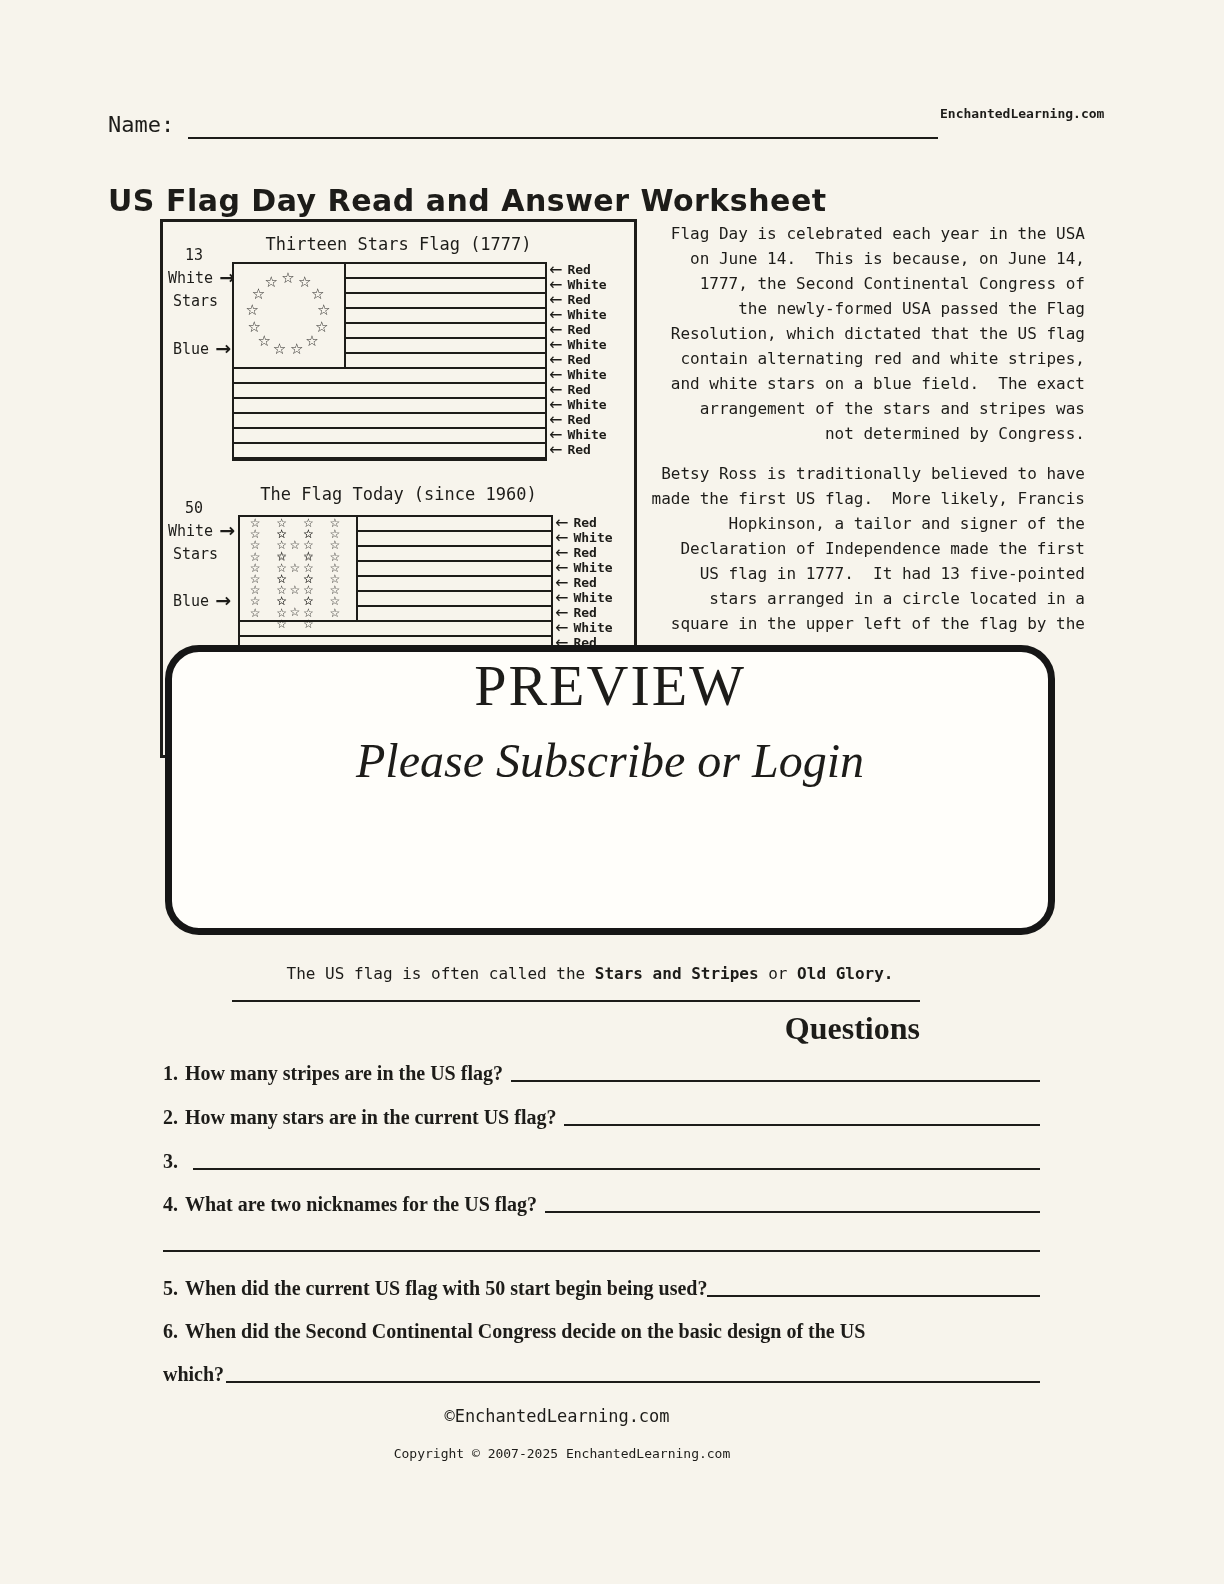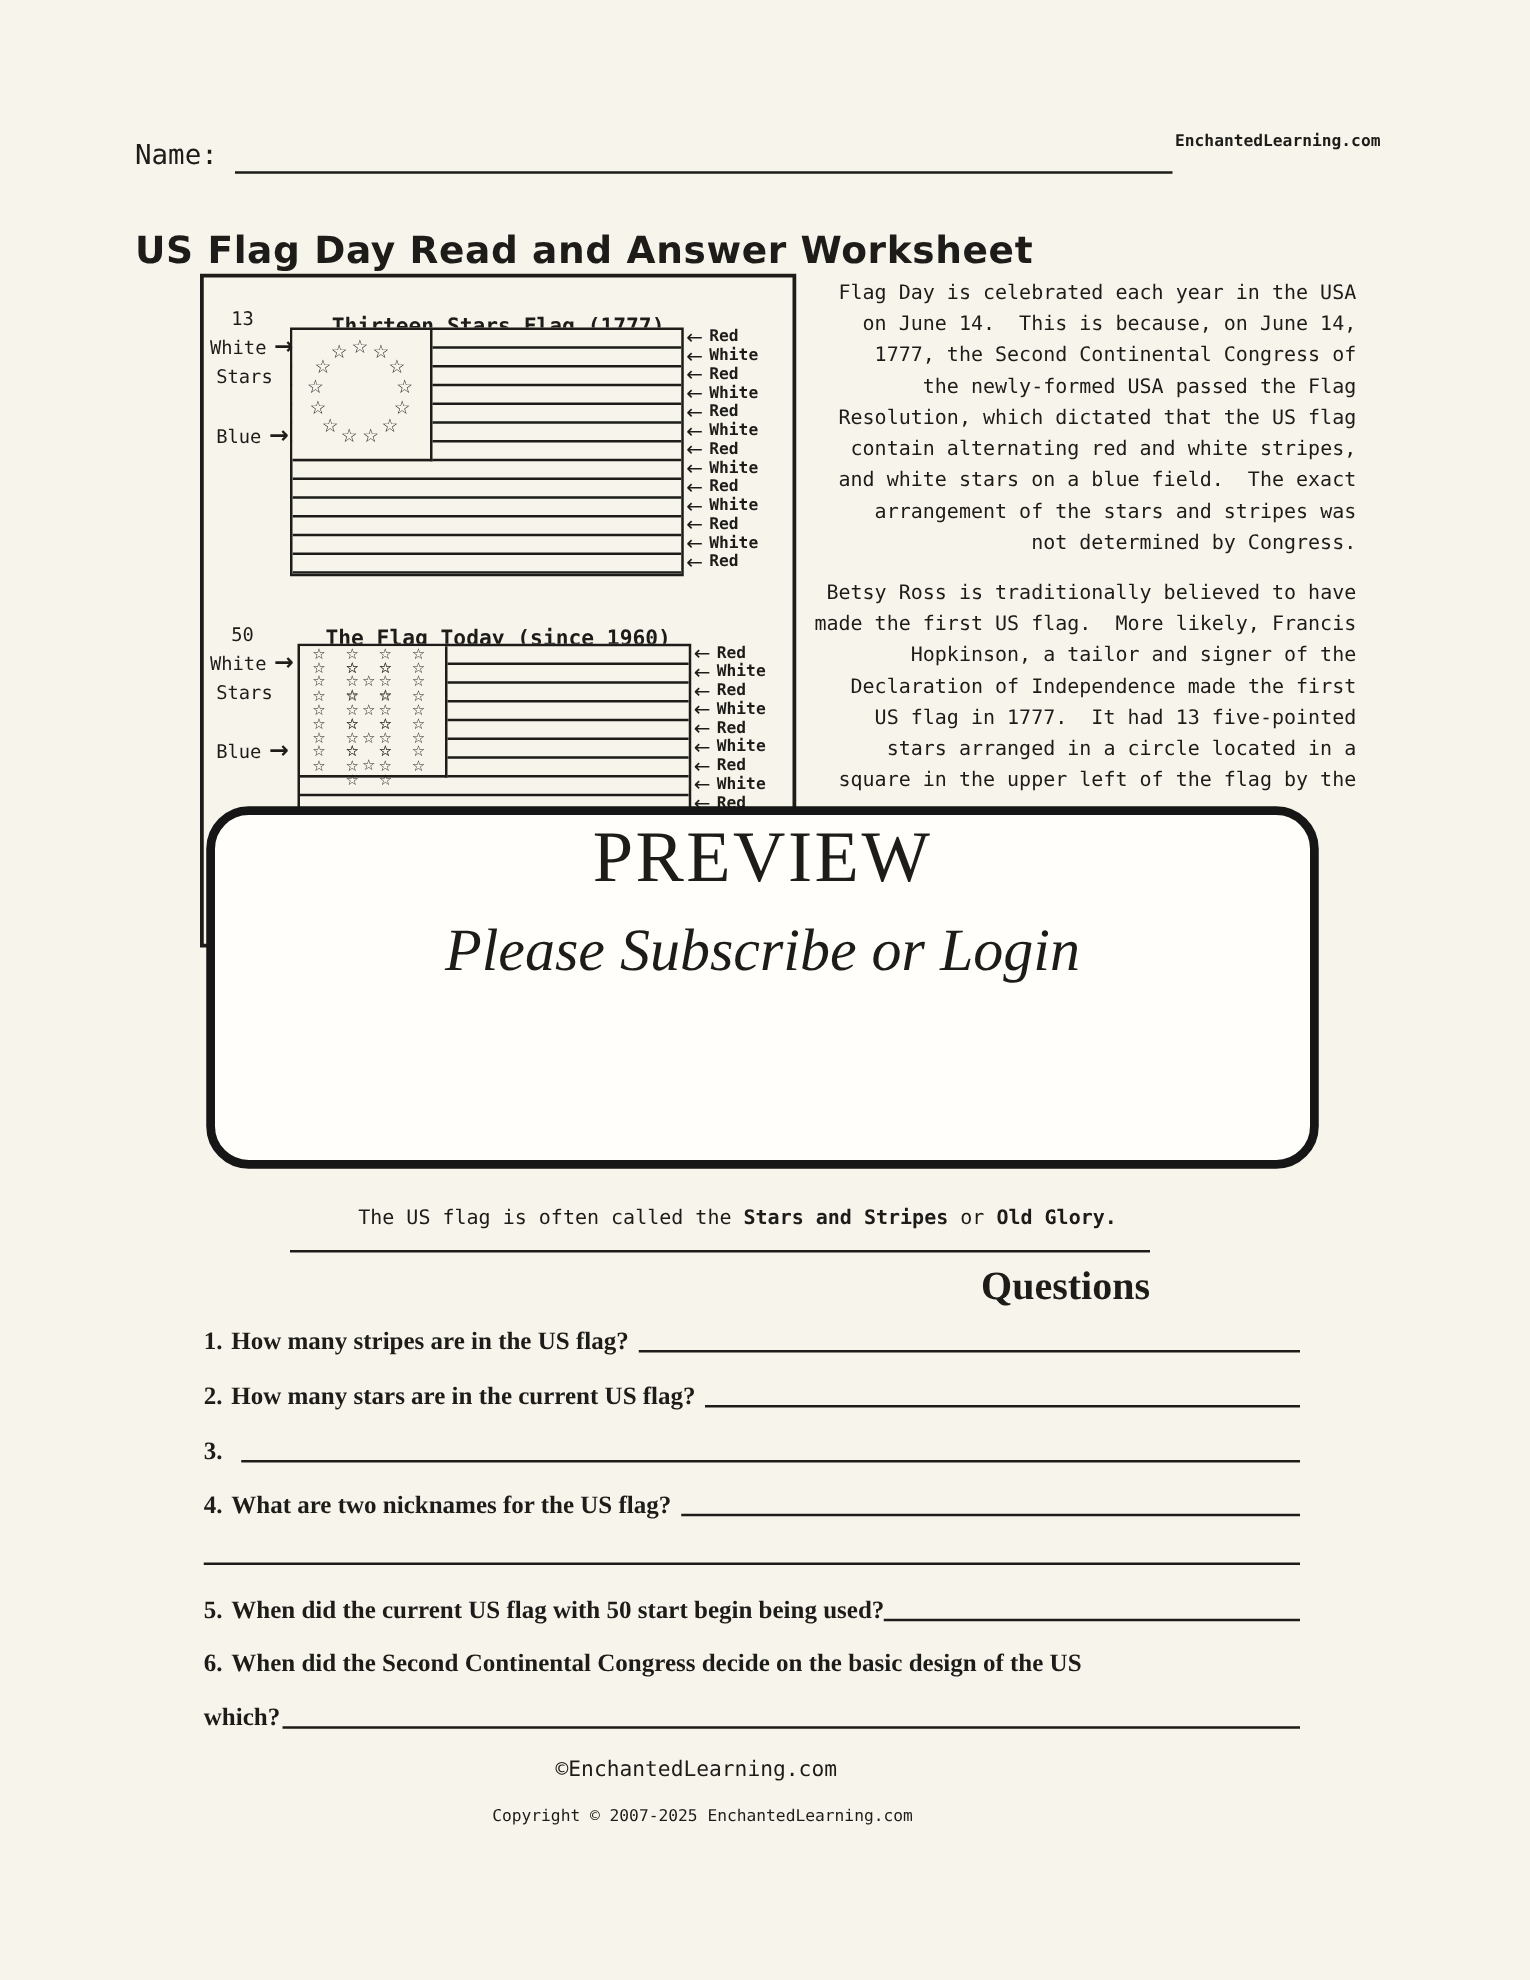--- a/index.html
+++ b/index.html
@@ -11,21 +11,21 @@
   .name-label{position:absolute;left:108px;top:112px;font-size:22px;}
   .name-line{position:absolute;left:188px;top:137px;width:750px;border-bottom:2px solid var(--ink);}
   .site-credit{position:absolute;left:940px;top:106px;font-size:13px;font-weight:bold;}
 
   
   .page-title{position:absolute;left:108px;top:155px;font-family:"DejaVu Sans",sans-serif;
               font-weight:bold;font-size:30px;letter-spacing:.5px;margin-top:28px;}
 
   
   .flag-panel{position:absolute;left:160px;top:219px;width:471px;height:533px;border:3px solid var(--ink);}
-  .flag-title{position:absolute;width:471px;text-align:center;font-weight:bold;font-size:17px;margin-top:17px;}
+  .flag-title{position:absolute;width:471px;text-align:center;font-weight:normal;font-size:17px;}
   .gut{position:absolute;display:flex;align-items:center;gap:6px;font-size:15px;}
   .rarr{font-family:"DejaVu Sans",sans-serif;font-size:19px;font-weight:bold;line-height:1;}
   .flag{position:absolute;width:311px;height:195px;border:2px solid var(--ink);background:var(--paper);}
   .stripes{position:absolute;inset:0;overflow:hidden;}
   .stripe{height:13px;border-bottom:2px solid var(--ink);}
   .canton{position:absolute;left:0;top:0;background:var(--paper);
           border-right:2px solid var(--ink);border-bottom:2px solid var(--ink);}
   .canton1{width:110px;height:103px;}
   .canton2{width:116px;height:103px;}
   .star{position:absolute;font-family:"DejaVu Sans",sans-serif;font-size:15px;line-height:1;

